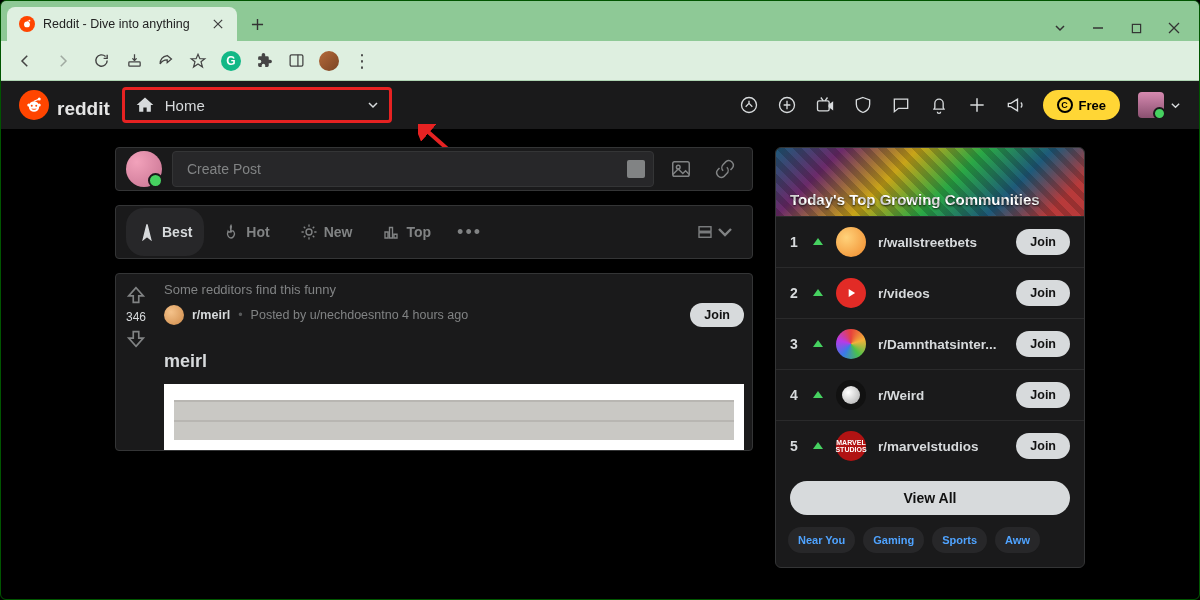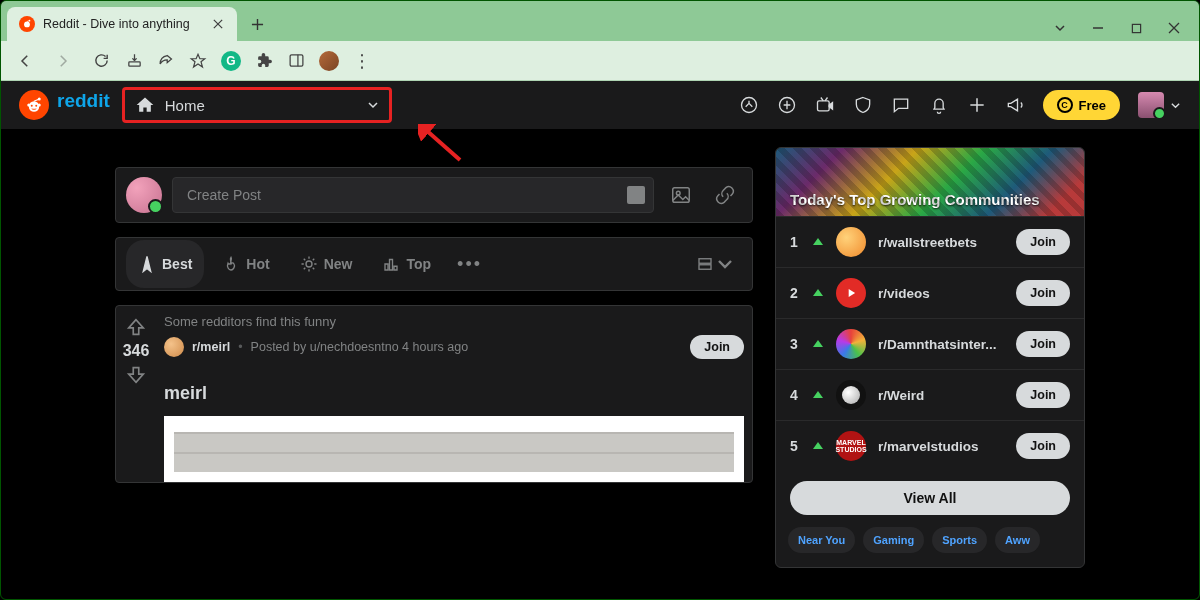--- a/index.html
+++ b/index.html
@@ -21,21 +21,21 @@
   .urlfield { flex:1; height:30px; background:#edf7ee; border-radius:18px; display:flex; align-items:center; padding:0 14px; font-size:14px; color:#333; gap:10px; }
   .urlfield .lock{width:14px;height:14px;color:#555;}
   .addr-right { display:flex; align-items:center; gap:14px; color:#444; }
   .addr-right .ic{width:18px;height:18px;display:flex;align-items:center;justify-content:center;}
   .g-icon{width:20px;height:20px;border-radius:50%;background:#11b886;color:#fff;font-size:12px;font-weight:700;display:flex;align-items:center;justify-content:center;}
   .prof{width:20px;height:20px;border-radius:50%;background:linear-gradient(135deg,#b56a3a,#7a4323);}
   .dots{font-size:18px;line-height:1;}
 
   
   .rheader { height:48px; background:#1a1a1b; display:flex; align-items:center; padding:0 18px; gap:12px; }
-  .logo{display:flex;align-items:flex-start;gap:8px;color:#0ea5e9;font-weight:600;font-size:19px;}
+  .logo{display:flex;align-items:flex-end;gap:8px;color:#e5e5e5;font-weight:600;font-size:19px;}
   .logo .snoo{width:30px;height:30px;border-radius:50%;background:#ff4500;display:flex;align-items:center;justify-content:center;}
   .logo .snoo svg{width:18px;height:18px;}
   .navsel{width:270px;height:36px;border:3px solid #e62222;border-radius:4px;background:#1a1a1b;display:flex;align-items:center;padding:0 10px;color:#d7dadc;gap:10px;font-size:15px;}
   .navsel .chev{margin-left:auto;}
   .searchbar{flex:1;max-width:240px;height:36px;background:#272729;border-radius:18px;display:flex;align-items:center;padding:0 14px;gap:10px;color:#818384;font-size:14px;}
   .hright{display:flex;align-items:center;gap:18px;color:#d7dadc;margin-left:auto;}
   .hic{width:20px;height:20px;display:flex;align-items:center;justify-content:center;}
   .freebtn{height:30px;padding:0 14px;background:#ffd635;border-radius:16px;display:flex;align-items:center;gap:6px;color:#000;font-weight:700;font-size:13px;}
   .freebtn .c{width:16px;height:16px;border:2px solid #000;border-radius:50%;display:flex;align-items:center;justify-content:center;font-size:9px;}
   .avatar{width:26px;height:26px;border-radius:4px;background:linear-gradient(180deg,#d68ab0,#8a5070);position:relative;}
@@ -43,38 +43,38 @@
   .avgroup{display:flex;align-items:center;gap:6px;color:#d7dadc;}
 
   
   .arrow{position:absolute;left:418px;top:124px;color:#e62222;pointer-events:none;}
 
   
   .app{position:relative;display:flex;justify-content:center;gap:22px;padding:18px 0 0 0;height:calc(600px - 128px);}
   .col-main{width:638px;display:flex;flex-direction:column;gap:14px;}
   .col-side{width:310px;}
 
-  .createpost{height:56px;background:#1a1a1b;border-radius:4px;display:flex;align-items:center;padding:0 10px;gap:10px;border:1px solid #343536;margin-top:20px;}
+  .createpost{height:44px;background:#1a1a1b;border-radius:4px;display:flex;align-items:center;padding:0 10px;gap:10px;border:1px solid #343536;}
   .cp-avatar{width:36px;height:36px;border-radius:50%;background:radial-gradient(circle at 30% 30%,#f2a2bb,#c77291);position:relative;}
   .cp-avatar::after{content:'';position:absolute;right:-1px;bottom:-1px;width:11px;height:11px;border-radius:50%;background:#46d160;border:2px solid #1a1a1b;}
   .cp-input{flex:1;height:36px;background:#272729;border-radius:4px;border:1px solid #343536;color:#818384;font-size:14px;padding:0 14px;display:flex;align-items:center;position:relative;}
   .cp-kbd{position:absolute;right:8px;top:8px;width:18px;height:18px;background:#818384;border-radius:2px;}
   .cp-ic{width:34px;height:34px;display:flex;align-items:center;justify-content:center;color:#818384;}
 
   .sortbar{height:54px;background:#1a1a1b;border-radius:4px;border:1px solid #343536;display:flex;align-items:center;padding:0 10px;gap:6px;}
   .stab{height:48px;padding:0 12px;border-radius:18px;display:flex;align-items:center;gap:6px;color:#818384;font-weight:700;font-size:14px;}
   .stab.active{background:#272729;color:#d7dadc;}
   .stab svg{width:18px;height:18px;}
   .smore{color:#818384;font-size:18px;padding:0 8px;letter-spacing:2px;}
   .sview{margin-left:auto;display:flex;align-items:center;gap:2px;color:#818384;padding:0 8px;border-radius:18px;}
   .sview svg{width:18px;height:18px;}
 
   .postcard{background:#1a1a1b;border-radius:4px;border:1px solid #343536;display:flex;}
   .votecol{width:40px;display:flex;flex-direction:column;align-items:center;padding-top:10px;gap:4px;color:#818384;}
-  .votecol .score{font-weight:700;font-size:16px;color:#d7dadc;}
+  .votecol .score{font-weight:400;font-size:12px;color:#d7dadc;}
   .postbody{flex:1;padding:8px 8px 0 8px;display:flex;flex-direction:column;gap:6px;}
   .phint{color:#818384;font-size:13px;}
   .pmeta{display:flex;align-items:center;gap:8px;font-size:12.5px;color:#818384;}
   .pmeta .sricon{width:20px;height:20px;border-radius:50%;background:radial-gradient(circle at 35% 35%,#f4c28a,#cf8b4a);}
   .pmeta .sr{color:#d7dadc;font-weight:700;}
   .pmeta .dot{opacity:.6;}
   .pmeta .joinbtn{margin-left:auto;}
   .joinbtn{height:24px;padding:0 14px;background:#d7dadc;color:#111;border-radius:14px;font-weight:700;font-size:12.5px;display:flex;align-items:center;}
   .ptitle{color:#d7dadc;font-size:18px;font-weight:600;margin-top:18px;}
   .pimg{margin-top:6px;background:#fff;padding:6px 10px 10px 10px;}

